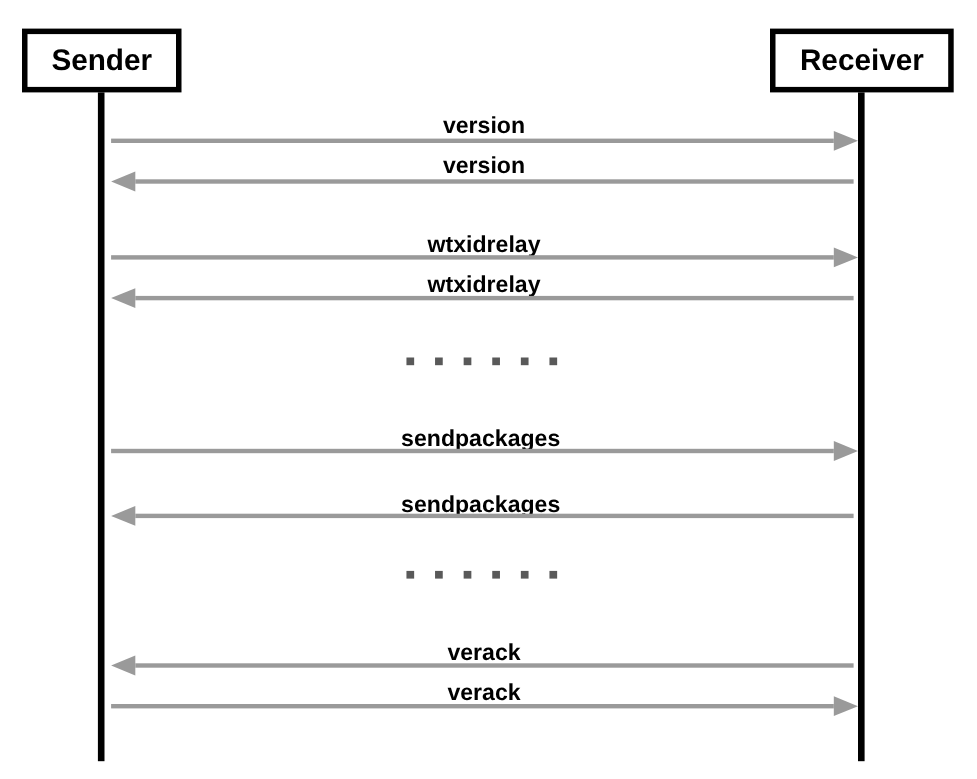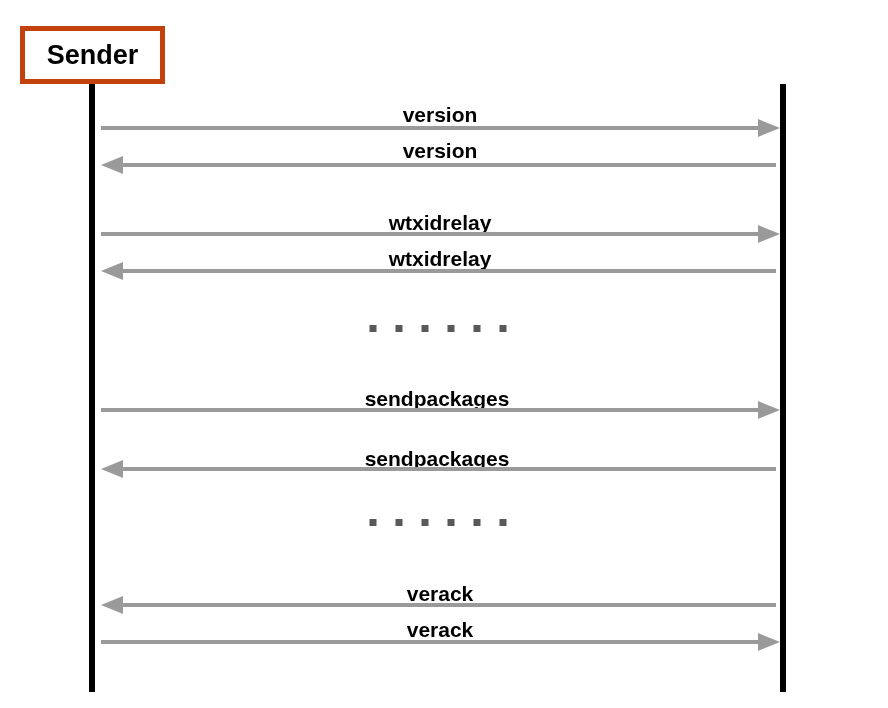--- a/index.html
+++ b/index.html
@@ -14,21 +14,21 @@
     position: relative;
     width: 888px;
     height: 708px;
     background: #ffffff;
     overflow: hidden;
   }
   .actor-box {
     position: absolute;
     box-sizing: border-box;
     background: #ffffff;
-    border: 5px solid #c2410c;
+    border: 5px solid #000000;
     display: flex;
     align-items: center;
     justify-content: center;
   }
   .actor-label {
     font-size: 27px;
     font-weight: bold;
     color: #000000;
     letter-spacing: 0px;
     line-height: 1;
@@ -82,20 +82,23 @@
 </head>
 <body>
 
 <div id="diagram">
 
   <div class="actor-box" style="left:20px; top:26px; width:145px; height:58px;">
     <span class="actor-label">Sender</span>
   </div>
   <div class="lifeline" style="left:89px; top:84px; height:608px;"></div>
 
+  <div class="actor-box" style="left:700px; top:26px; width:167px; height:58px;">
+    <span class="actor-label">Receiver</span>
+  </div>
   <div class="lifeline" style="left:780px; top:84px; height:608px;"></div>
 
   <div class="msg-label" style="left:440px; top:104px;">version</div>
   <div class="msg-line" style="left:101px; top:126px; width:657px;"></div>
   <div class="arrowhead right" style="left:758px; top:119px;"></div>
 
   <div class="msg-label" style="left:440px; top:140px;">version</div>
   <div class="msg-line" style="left:123px; top:163px; width:653px;"></div>
   <div class="arrowhead left" style="left:101px; top:156px;"></div>
 

